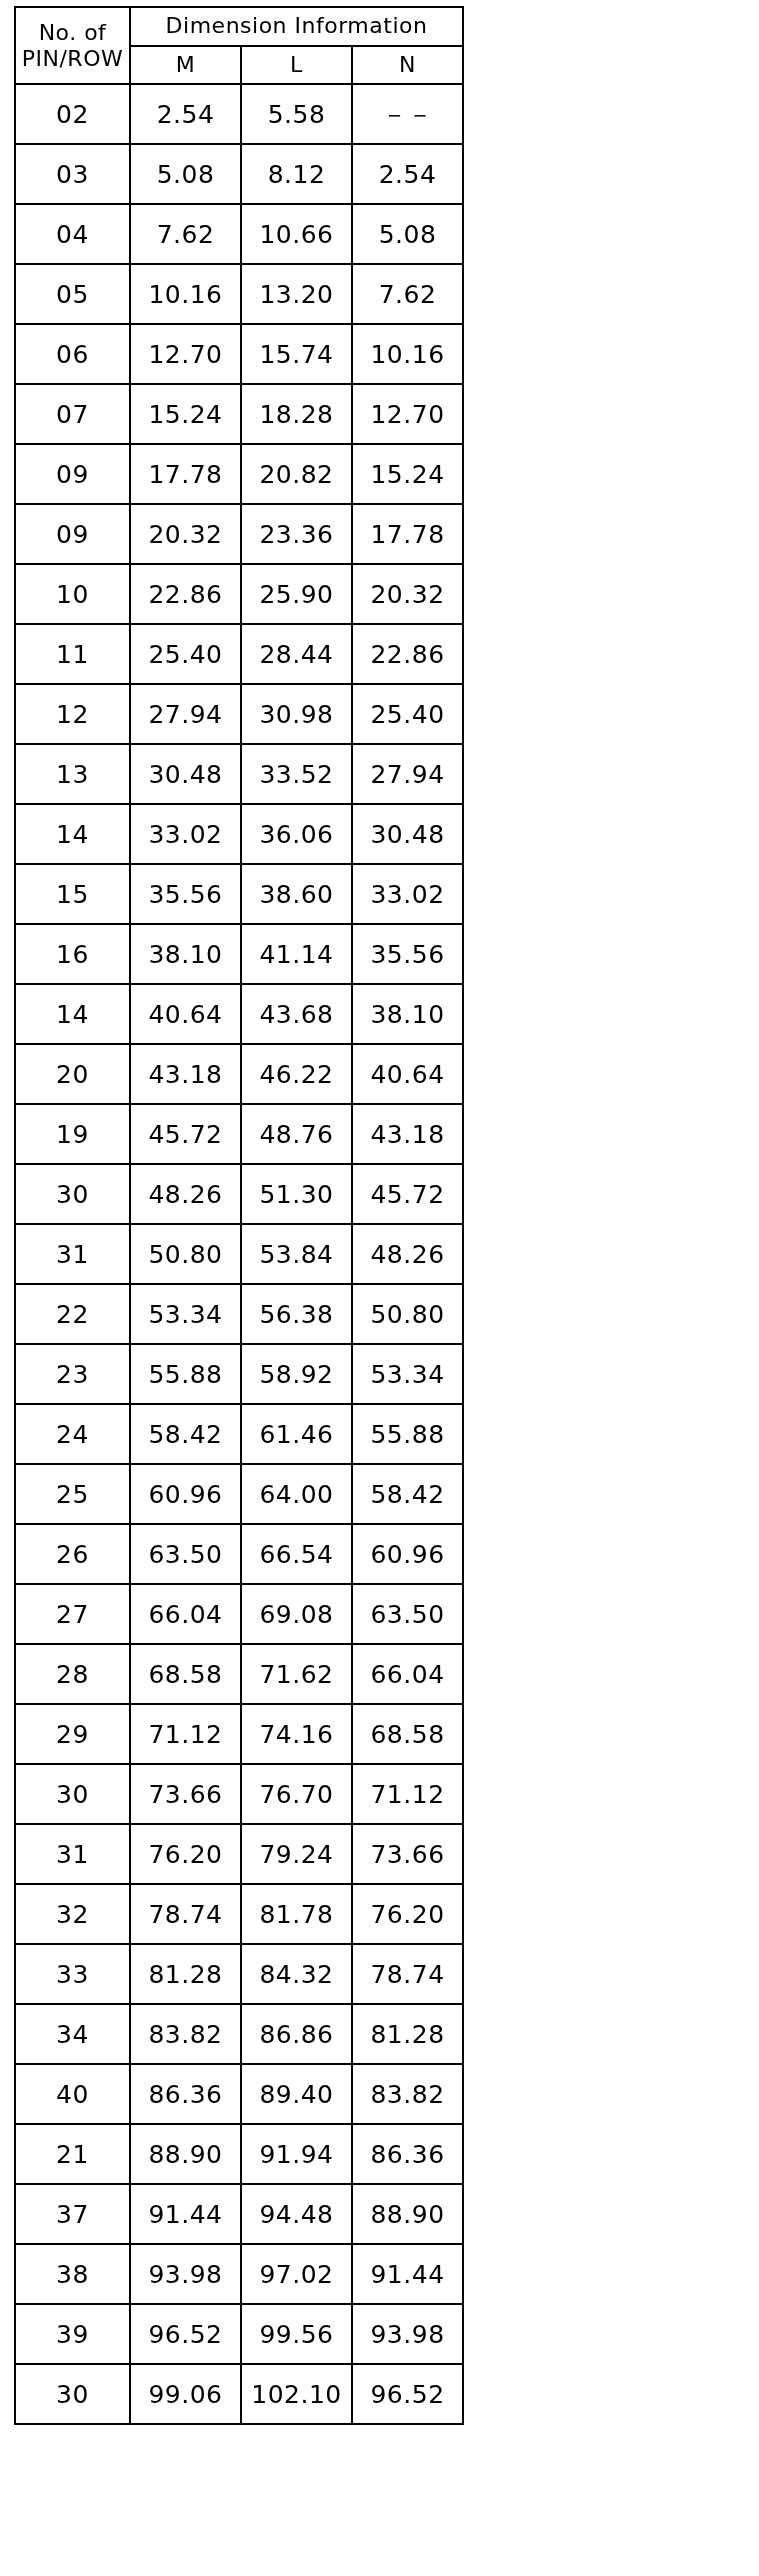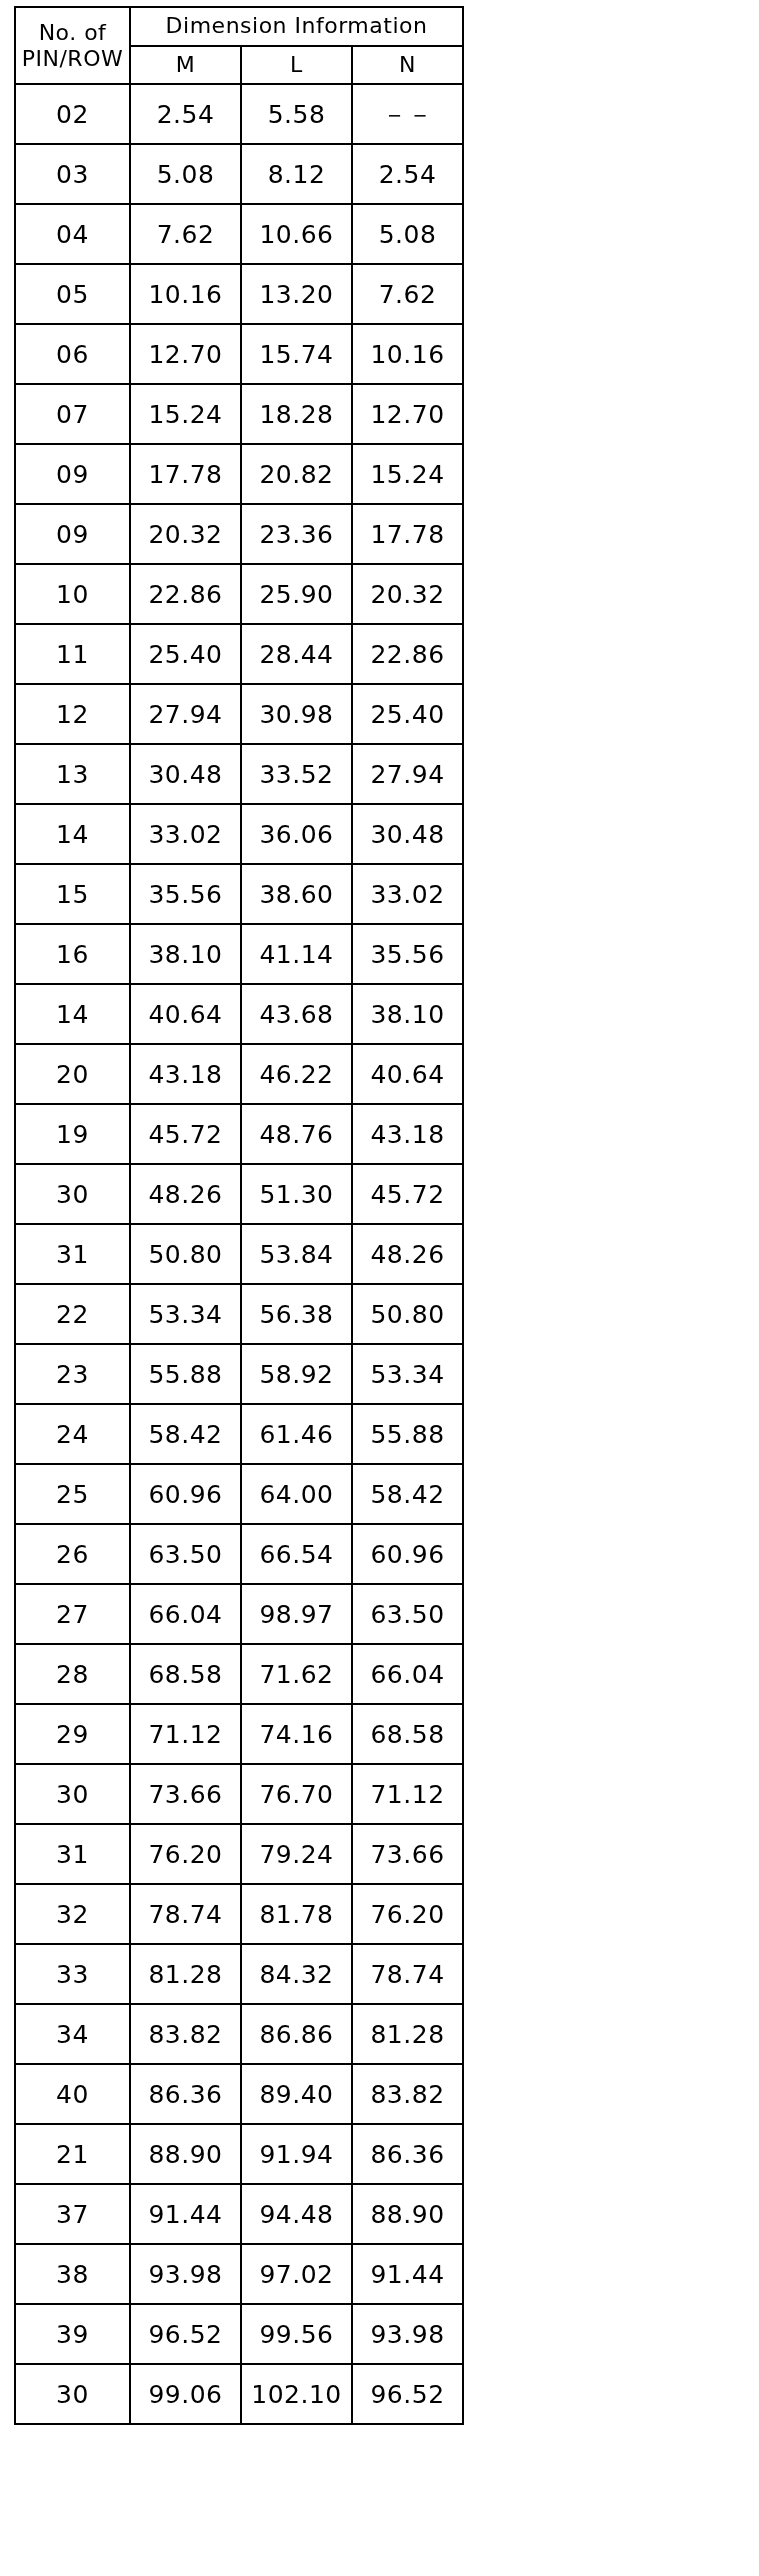--- a/index.html
+++ b/index.html
@@ -240,21 +240,21 @@
         </tr>
         <tr>
           <td>26</td>
           <td>63.50</td>
           <td>66.54</td>
           <td>60.96</td>
         </tr>
         <tr>
           <td>27</td>
           <td>66.04</td>
-          <td>98.97</td>
+          <td>69.08</td>
           <td>63.50</td>
         </tr>
         <tr>
           <td>28</td>
           <td>68.58</td>
           <td>71.62</td>
           <td>66.04</td>
         </tr>
         <tr>
           <td>29</td>

